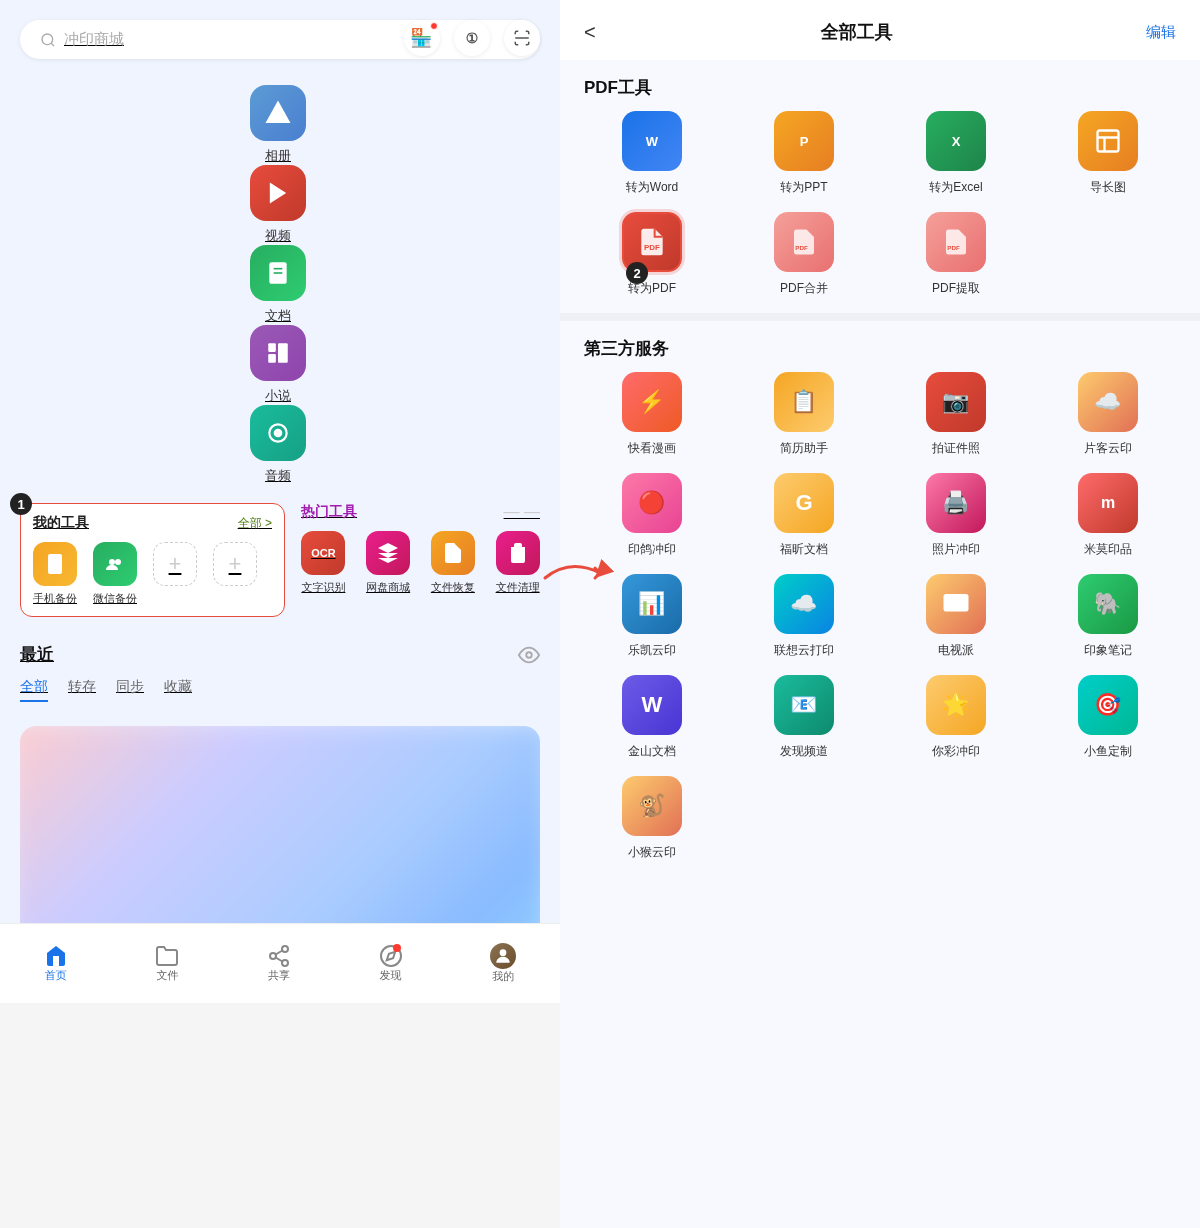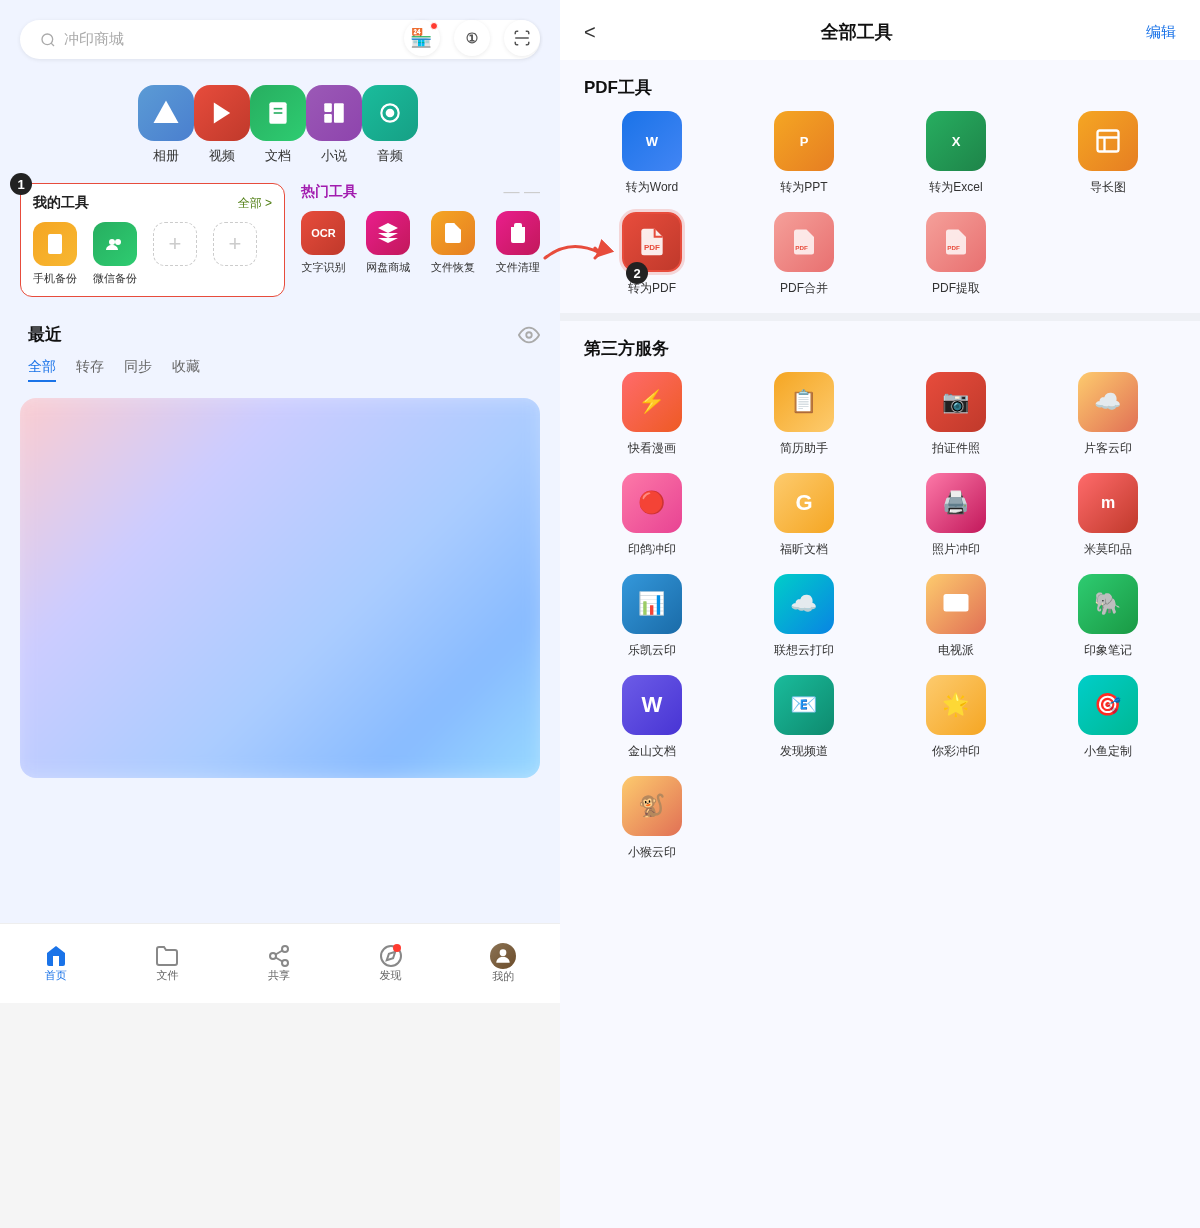--- a/index.html
+++ b/index.html
@@ -13,20 +13,21 @@
     }
 
     
     .left-panel {
       width: 560px;
       height: 1003px;
       background: #f0f4ff;
       display: flex;
       flex-direction: column;
       position: relative;
+      text-decoration: underline;
     }
 
     
     .search-bar {
       margin: 20px 20px 10px 20px;
       background: white;
       border-radius: 24px;
       padding: 10px 20px;
       display: flex;
       align-items: center;
@@ -67,22 +68,23 @@
       width: 8px;
       height: 8px;
       background: #ff3b30;
       border-radius: 50%;
       border: 1px solid white;
     }
 
     
     .category-row {
       display: flex;
-      justify-content: center;
+      justify-content: flex-end;
       padding: 16px 20px 8px 16px;
+      flex-direction: column;
     }
     .category-item {
       display: flex;
       flex-direction: column;
       align-items: center;
       gap: 6px;
     }
     .category-icon {
       width: 56px;
       height: 56px;
@@ -190,22 +192,21 @@
       font-size: 13px;
       font-weight: bold;
       display: flex;
       align-items: center;
       justify-content: center;
       position: absolute;
     }
 
     
     .recent-section {
-      padding: 16px 20px 4px 20px;
-      margin-left: 8px;
+      padding: 16px 20px 12px 20px;
     }
     .recent-header {
       display: flex;
       justify-content: space-between;
       align-items: center;
       margin-bottom: 12px;
     }
     .recent-title {
       font-weight: bold;
       font-size: 17px;

